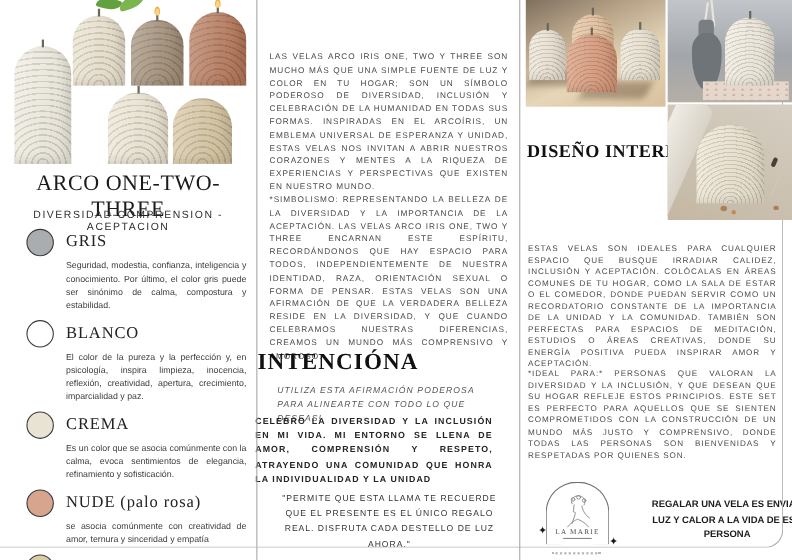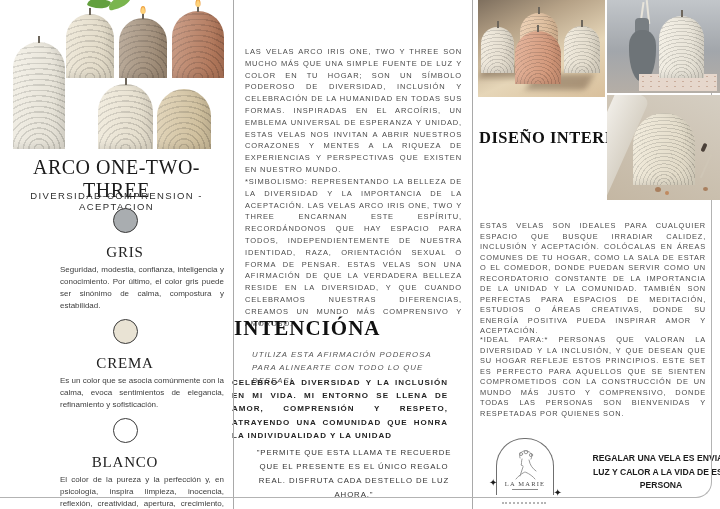--- a/index.html
+++ b/index.html
@@ -27,21 +27,21 @@
 
   
   .hero{position:absolute;left:8px;top:0;width:224px;height:152px;z-index:2;background:#fff;}
   .leaf{position:absolute;background:#63a03e;border-radius:80% 10% 80% 10%;}
   .l-title{position:absolute;left:0;top:156px;width:233px;text-align:center;font-size:20px;
            letter-spacing:.5px;color:#1b1b1b;z-index:2;}
   .l-sub{position:absolute;left:0;top:190px;width:233px;text-align:center;font-size:9.5px;
          letter-spacing:1.4px;color:#2e2e2e;z-index:2;}
   .colors{position:absolute;left:24px;top:208px;width:202px;z-index:2;}
   .color-item{margin-bottom:7px;}
-  .color-head{display:flex;align-items:center;gap:11px;flex-direction:column;}
+  .color-head{display:flex;align-items:center;gap:11px;}
   .swatch{width:25px;height:25px;border-radius:50%;border:1.3px solid #3a3a3a;flex:none;box-sizing:border-box;}
   .color-name{font-size:15px;letter-spacing:.8px;color:#222;}
   .color-desc{font-size:8px;line-height:1.5;color:#3d3d3d;text-align:justify;margin:3px 2px 0 36px;}
 
   
   .m-h1{position:absolute;left:234px;top:12px;width:238px;text-align:center;font-weight:bold;
         font-size:17px;letter-spacing:1px;color:#111;}
   .m-p{position:absolute;left:245px;width:217px;font-size:7.5px;line-height:11.8px;
        letter-spacing:.85px;color:#4b4b4b;text-align:justify;}
   .m-h2{position:absolute;left:234px;top:316px;width:238px;text-align:left;font-weight:bold;
@@ -132,31 +132,31 @@
   <div class="colors">
     <div class="color-item">
       <div class="color-head">
         <span class="swatch" style="background-color: rgb(169, 173, 176);"></span>
         <span class="color-name serif">GRIS</span>
       </div>
       <div class="color-desc">Seguridad, modestia, confianza, inteligencia y conocimiento. Por último, el color gris puede ser sinónimo de calma, compostura y estabilidad.</div>
     </div>
     <div class="color-item">
       <div class="color-head">
+        <span class="swatch" style="background-color: rgb(255, 255, 255);"></span>
+        <span class="color-name serif">BLANCO</span>
+      </div>
+      <div class="color-desc">El color de la pureza y la perfección y, en psicología, inspira limpieza, inocencia, reflexión, creatividad, apertura, crecimiento, imparcialidad y paz.</div>
+    </div>
+    <div class="color-item">
+      <div class="color-head">
         <span class="swatch" style="background-color: rgb(233, 227, 212);"></span>
         <span class="color-name serif">CREMA</span>
       </div>
       <div class="color-desc">Es un color que se asocia comúnmente con la calma, evoca sentimientos de elegancia, refinamiento y sofisticación.</div>
-    </div>
-    <div class="color-item">
-      <div class="color-head">
-        <span class="swatch" style="background-color: rgb(255, 255, 255);"></span>
-        <span class="color-name serif">BLANCO</span>
-      </div>
-      <div class="color-desc">El color de la pureza y la perfección y, en psicología, inspira limpieza, inocencia, reflexión, creatividad, apertura, crecimiento, imparcialidad y paz.</div>
     </div>
     <div class="color-item">
       <div class="color-head">
         <span class="swatch" style="background-color: rgb(215, 164, 142);"></span>
         <span class="color-name serif">NUDE (palo rosa)</span>
       </div>
       <div class="color-desc">se asocia comúnmente con creatividad de amor, ternura y sinceridad y empatía</div>
     </div>
     <div class="color-item">
       <div class="color-head">

